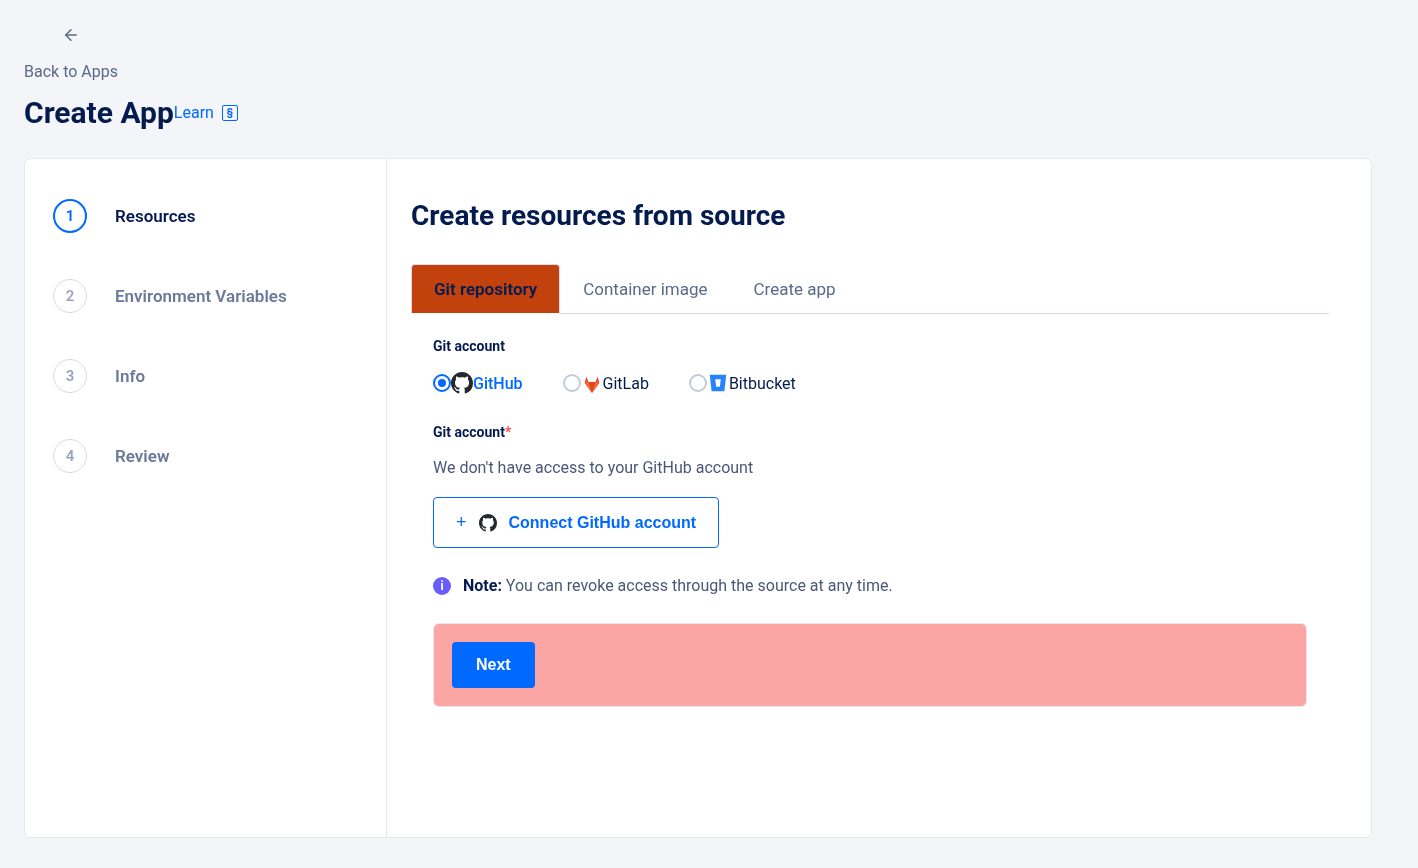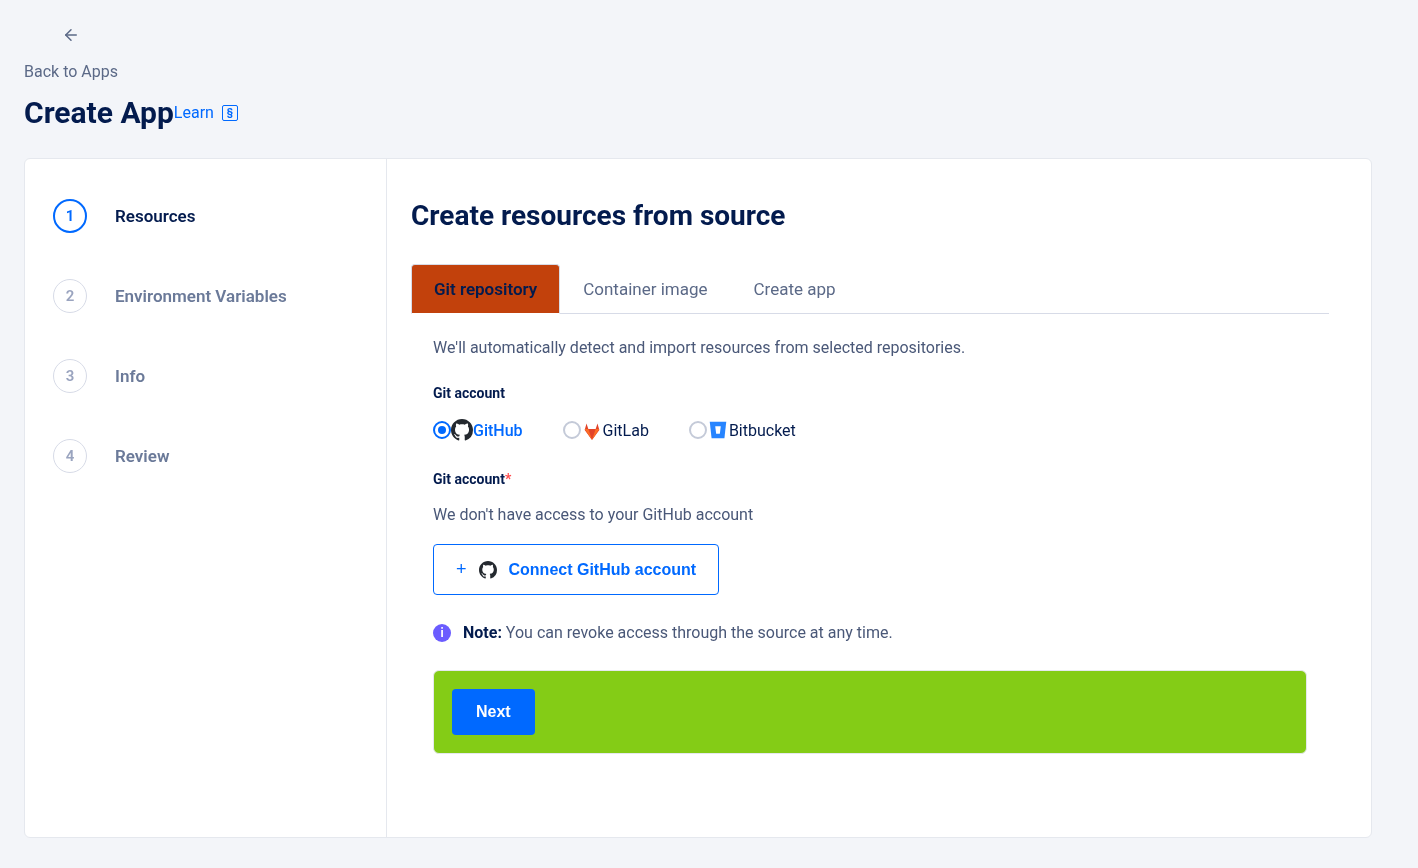--- a/index.html
+++ b/index.html
@@ -207,21 +207,21 @@
     border-radius: 50%;
     color: #fff;
     font-size: 12px;
     font-weight: 700;
     display: inline-flex;
     align-items: center;
     justify-content: center;
   }
   .note-strong { font-weight: 700; color: #031b4e; margin-top: 48px; }
   .footer-panel {
-    background: #84cc16;
+    background: #fca5a5;
     border: 1px solid #e5e8ee;
     border-radius: 6px;
     padding: 18px;
   }
   .next-btn {
     background: #0069ff;
     color: #fff;
     font-size: 16px;
     font-weight: 600;
     padding: 14px 24px;
@@ -275,21 +275,20 @@
     <div class="main">
       <h2 class="main-title">Create resources from source</h2>
 
       <div class="tabs">
         <div class="tab active">Git repository</div>
         <div class="tab">Container image</div>
         <div class="tab">Create app</div>
       </div>
 
       <div class="tab-body">
-        <p class="desc">We'll automatically detect and import resources from selected repositories.</p>
 
         <div class="field-label">Git account</div>
         <div class="providers">
           <label class="provider">
             <span class="radio selected"></span>
             <span class="prov-ico">
               <svg viewBox="0 0 16 16" width="22" height="22" fill="#24292f">
                   <path d="M8 0C3.58 0 0 3.58 0 8c0 3.54 2.29 6.53 5.47 7.59.4.07.55-.17.55-.38 0-.19-.01-.82-.01-1.49-2.01.37-2.53-.49-2.69-.94-.09-.23-.48-.94-.82-1.13-.28-.15-.68-.52-.01-.53.63-.01 1.08.58 1.23.82.72 1.21 1.87.87 2.33.66.07-.52.28-.87.51-1.07-1.78-.2-3.64-.89-3.64-3.95 0-.87.31-1.59.82-2.15-.08-.2-.36-1.02.08-2.12 0 0 .67-.21 2.2.82.64-.18 1.32-.27 2-.27.68 0 1.36.09 2 .27 1.53-1.04 2.2-.82 2.2-.82.44 1.1.16 1.92.08 2.12.51.56.82 1.27.82 2.15 0 3.07-1.87 3.75-3.65 3.95.29.25.54.73.54 1.48 0 1.07-.01 1.93-.01 2.2 0 .21.15.46.55.38A8.013 8.013 0 0 0 16 8c0-4.42-3.58-8-8-8z"></path>
                 </svg>
             </span>

